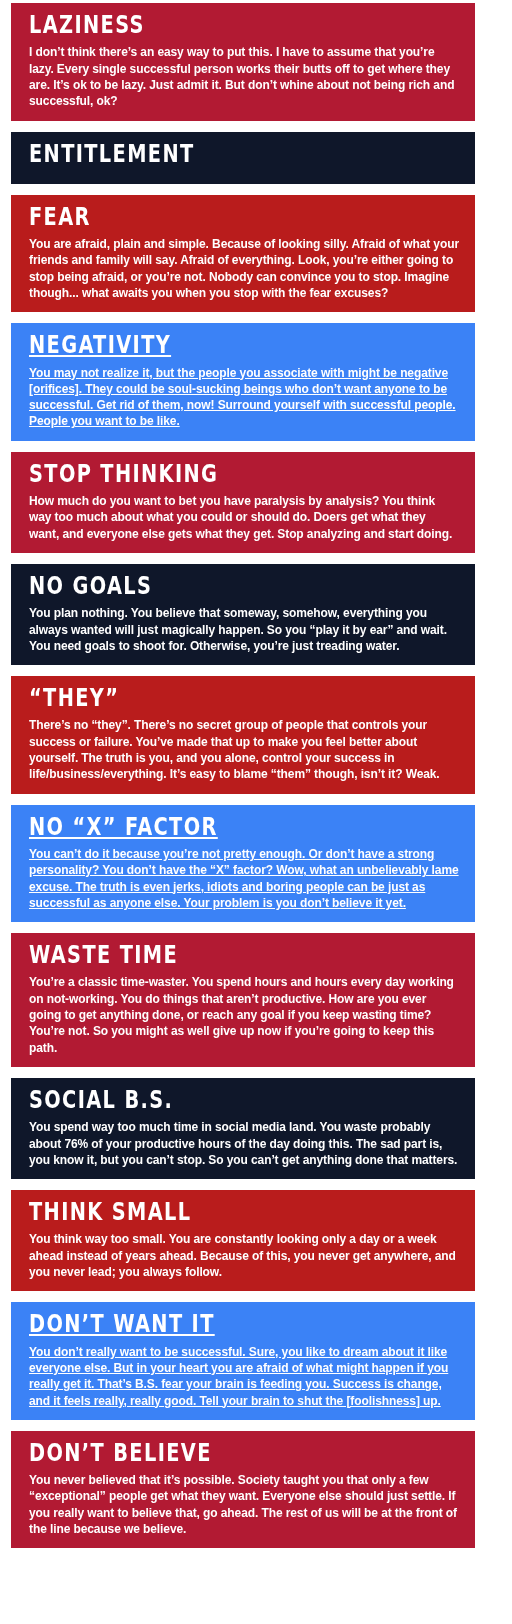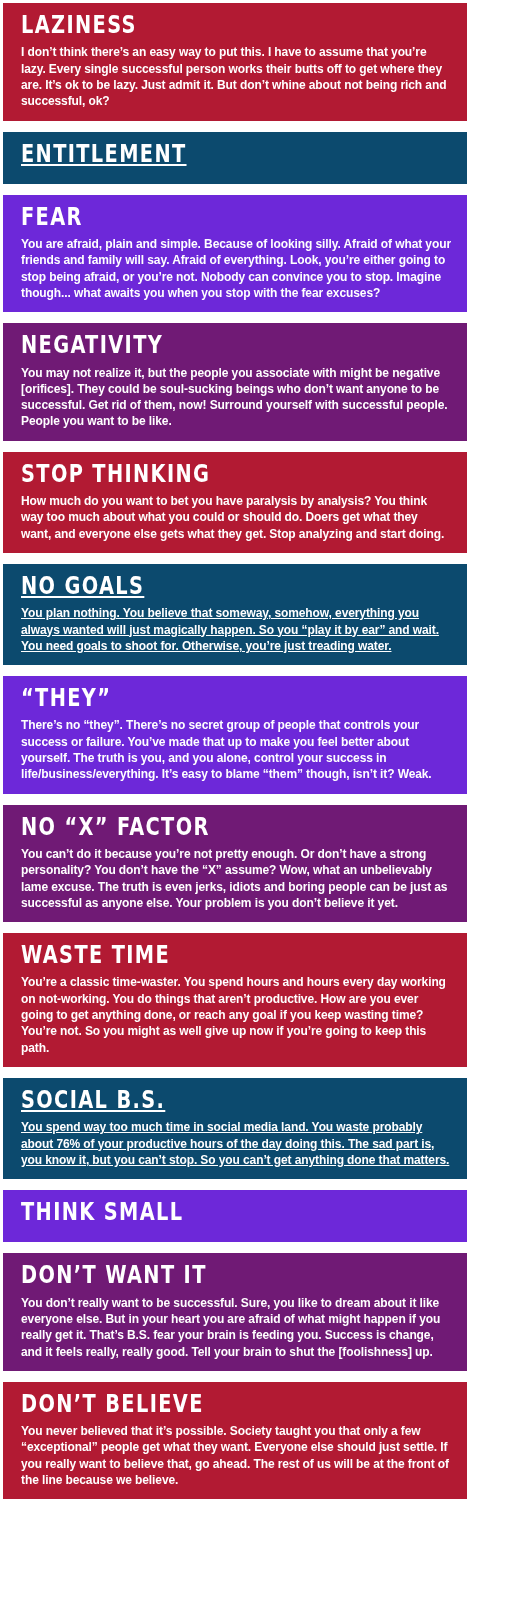--- a/index.html
+++ b/index.html
@@ -17,21 +17,21 @@
     width: 512px;
     min-height: 1624px;
     background: #ffffff;
     box-sizing: border-box;
     padding: 0 3px;
     position: relative;
   }
   .block {
     box-sizing: border-box;
     width: 464px;
-    margin: 0 0 11px 0;
+    margin: 0 0 11px 8px;
     padding: 9px 16px 11px 18px;
     color: #ffffff;
   }
   .block:first-child { margin-top: 3px; }
   .block-title {
     display: block;
     font-family: "Liberation Sans Narrow", "DejaVu Sans Condensed", "Liberation Sans", sans-serif;
     font-weight: 700;
     font-size: 25px;
     line-height: 1.05;
@@ -47,23 +47,23 @@
     display: block;
     font-family: "Liberation Sans", sans-serif;
     font-weight: 600;
     font-size: 12px;
     line-height: 1.36;
     color: #ffffff;
     margin: 0;
     letter-spacing: -0.1px;
   }
   .c-red    { background-color: #b21a33; }
-  .c-blue   { background-color: #0c4a6e; text-decoration: underline; }
-  .c-gold   { background-color: #6d28d9; }
-  .c-green  { background-color: #701a75; }
+  .c-blue   { background-color: #0f172a; }
+  .c-gold   { background-color: #b91c1c; }
+  .c-green  { background-color: #3b82f6; text-decoration: underline; }
 </style>
 </head>
 <body>
 
 <div id="poster">
   <div id="blocks-container">
   <section class="block c-red">
     <span class="block-title">LAZINESS</span>
     <span class="block-body">I don’t think there’s an easy way to put this. I have to assume that you’re lazy. Every single successful person works their butts off to get where they are. It’s ok to be lazy. Just admit it. But don’t whine about not being rich and successful, ok?</span>
   </section>
@@ -92,35 +92,36 @@
     <span class="block-body">You plan nothing. You believe that someway, somehow, everything you always wanted will just magically happen. So you “play it by ear” and wait. You need goals to shoot for. Otherwise, you’re just treading water.</span>
   </section>
 
   <section class="block c-gold">
     <span class="block-title">“THEY”</span>
     <span class="block-body">There’s no “they”. There’s no secret group of people that controls your success or failure. You’ve made that up to make you feel better about yourself. The truth is you, and you alone, control your success in life/business/everything. It’s easy to blame “them” though, isn’t it? Weak.</span>
   </section>
 
   <section class="block c-green">
     <span class="block-title">NO “X” FACTOR</span>
-    <span class="block-body">You can’t do it because you’re not pretty enough. Or don’t have a strong personality? You don’t have the “X” assume? Wow, what an unbelievably lame excuse. The truth is even jerks, idiots and boring people can be just as successful as anyone else. Your problem is you don’t believe it yet.</span>
+    <span class="block-body">You can’t do it because you’re not pretty enough. Or don’t have a strong personality? You don’t have the “X” factor? Wow, what an unbelievably lame excuse. The truth is even jerks, idiots and boring people can be just as successful as anyone else. Your problem is you don’t believe it yet.</span>
   </section>
 
   <section class="block c-red">
     <span class="block-title">WASTE TIME</span>
     <span class="block-body">You’re a classic time-waster. You spend hours and hours every day working on not-working. You do things that aren’t productive. How are you ever going to get anything done, or reach any goal if you keep wasting time? You’re not. So you might as well give up now if you’re going to keep this path.</span>
   </section>
 
   <section class="block c-blue">
     <span class="block-title">SOCIAL B.S.</span>
     <span class="block-body">You spend way too much time in social media land.  You waste probably about 76% of your productive hours of the day doing this. The sad part is, you know it, but you can’t stop. So you can’t get anything done that matters.</span>
   </section>
 
   <section class="block c-gold">
     <span class="block-title">THINK SMALL</span>
+    <span class="block-body">You think way too small. You are constantly looking only a day or a week ahead instead of years ahead. Because of this, you never get anywhere, and you never lead; you always follow.</span>
   </section>
 
   <section class="block c-green">
     <span class="block-title">DON’T WANT IT</span>
     <span class="block-body">You don’t really want to be successful. Sure, you like to dream about it like everyone else. But in your heart you are afraid of what might happen if you really get it. That’s B.S. fear your brain is feeding you. Success is change, and it feels really, really good. Tell your brain to shut the [foolishness] up.</span>
   </section>
 
   <section class="block c-red">
     <span class="block-title">DON’T BELIEVE</span>
     <span class="block-body">You never believed that it’s possible. Society taught you that only a few “exceptional” people get what they want. Everyone else should just settle. If you really want to believe that, go ahead. The rest of us will be at the front of the line because we believe.</span>

